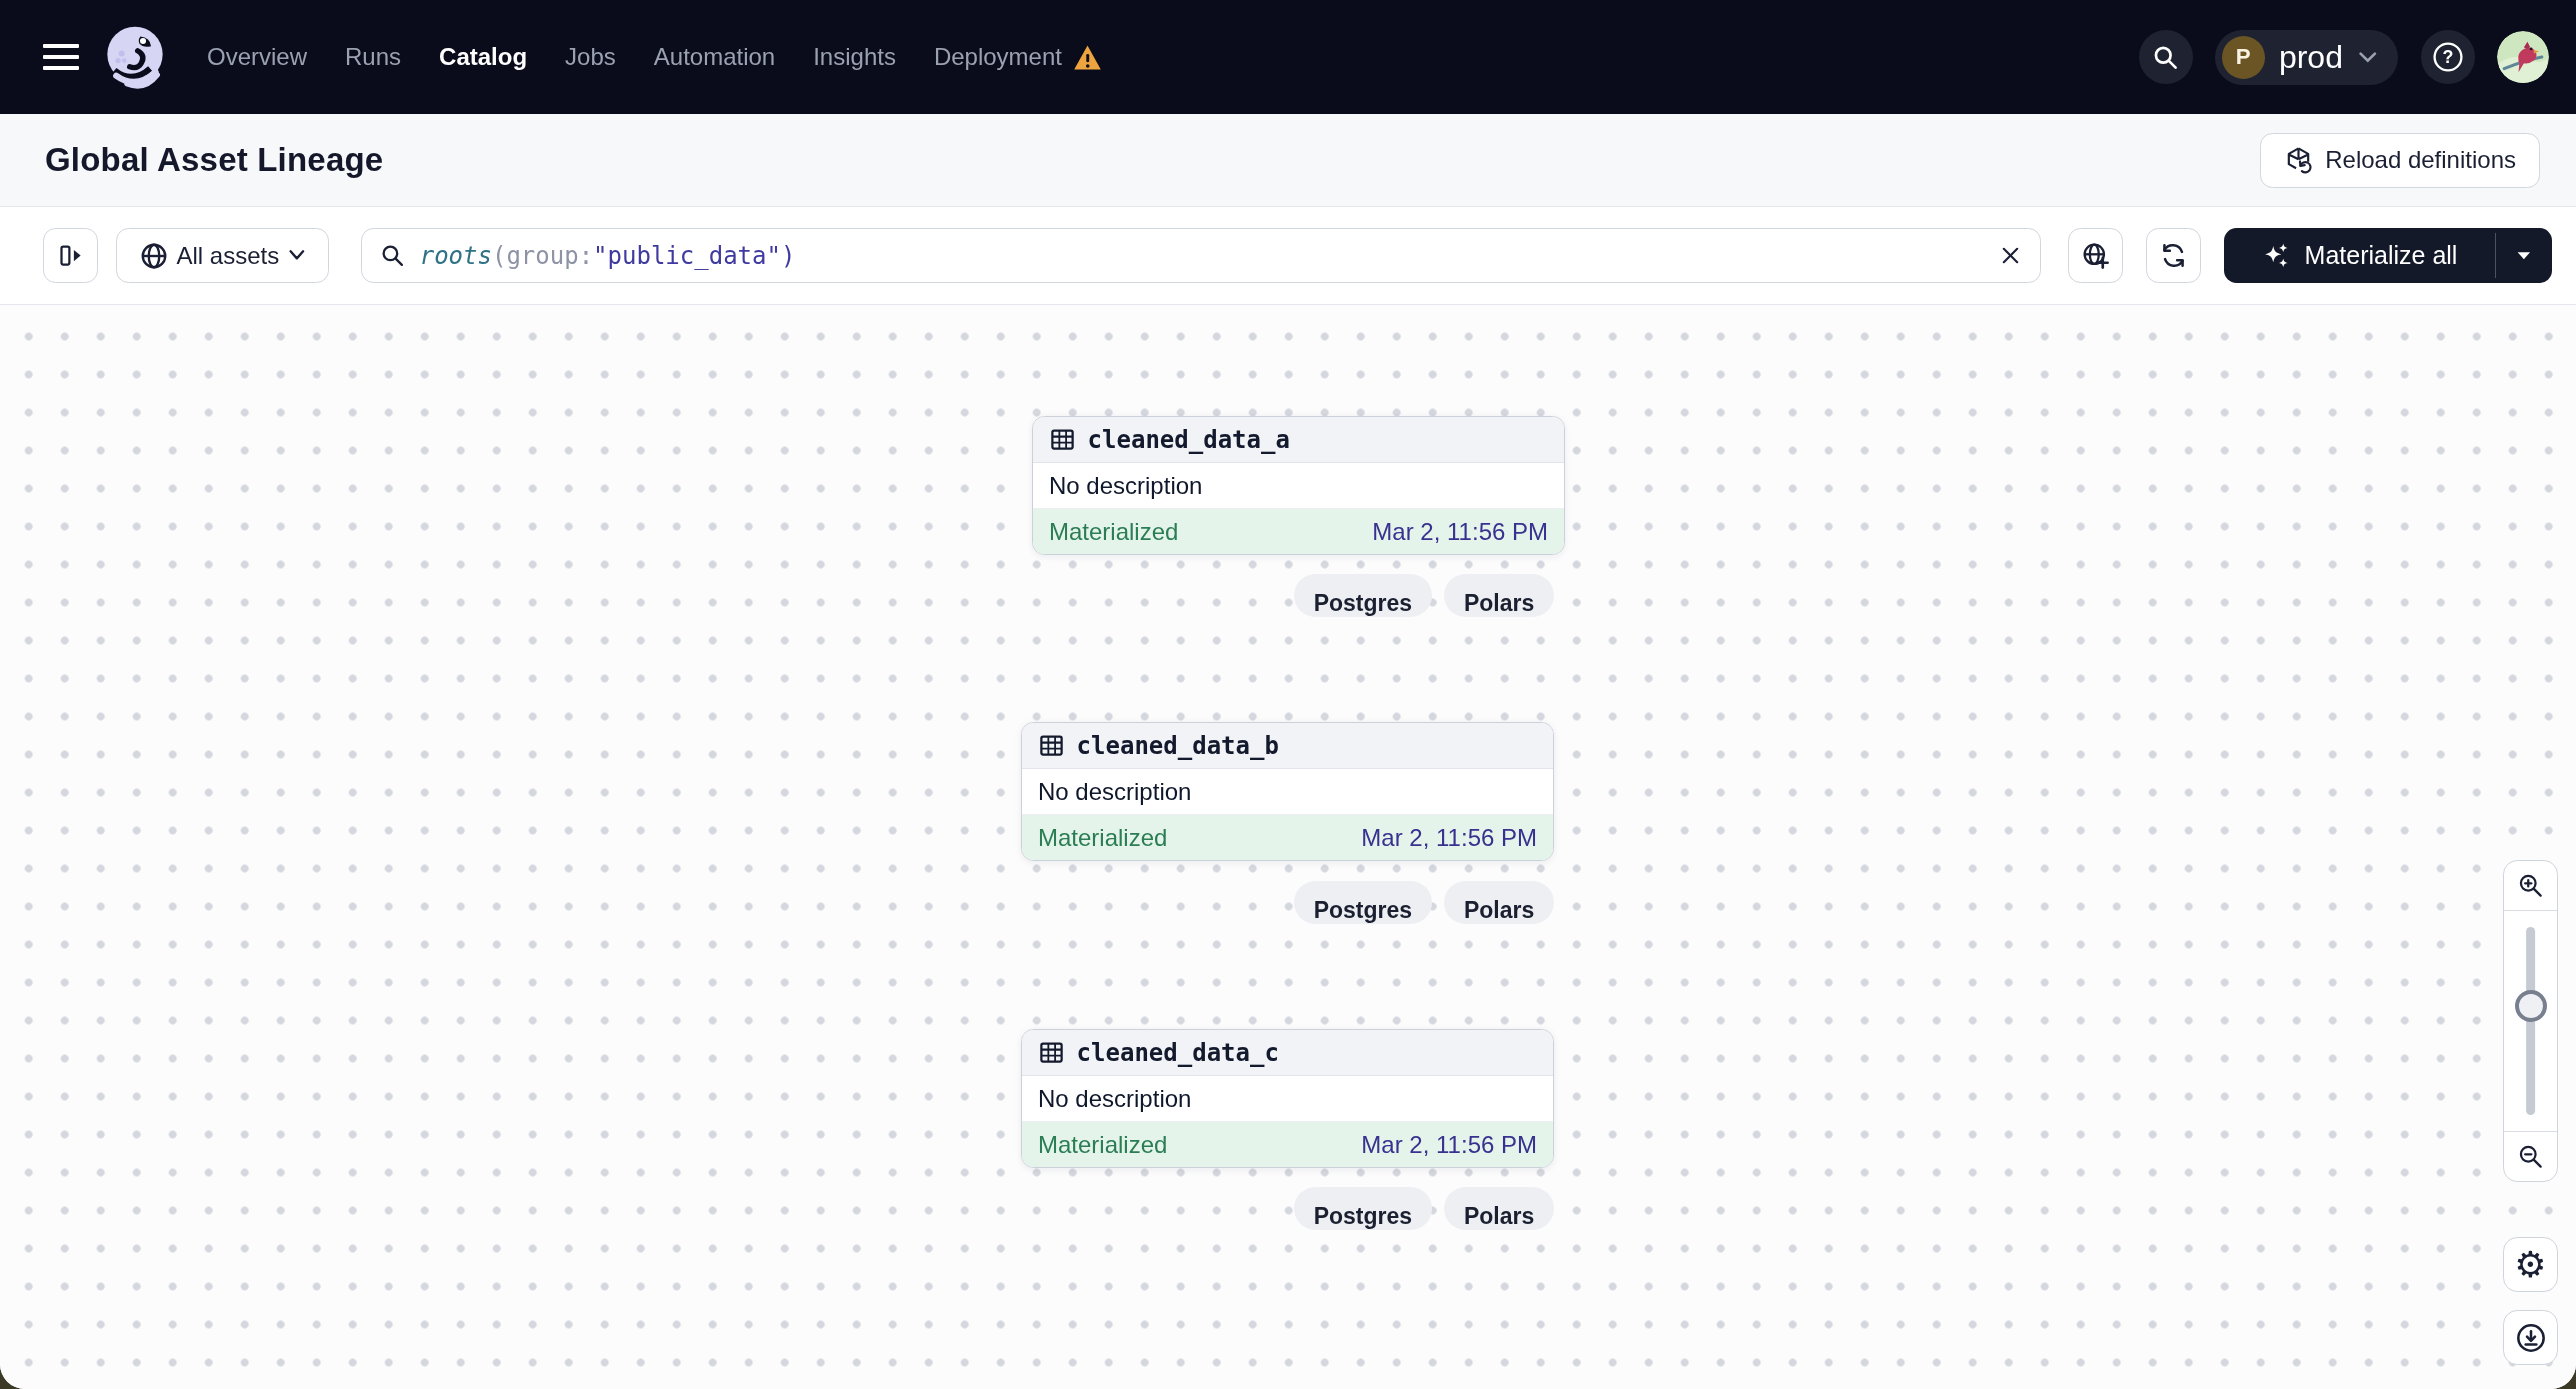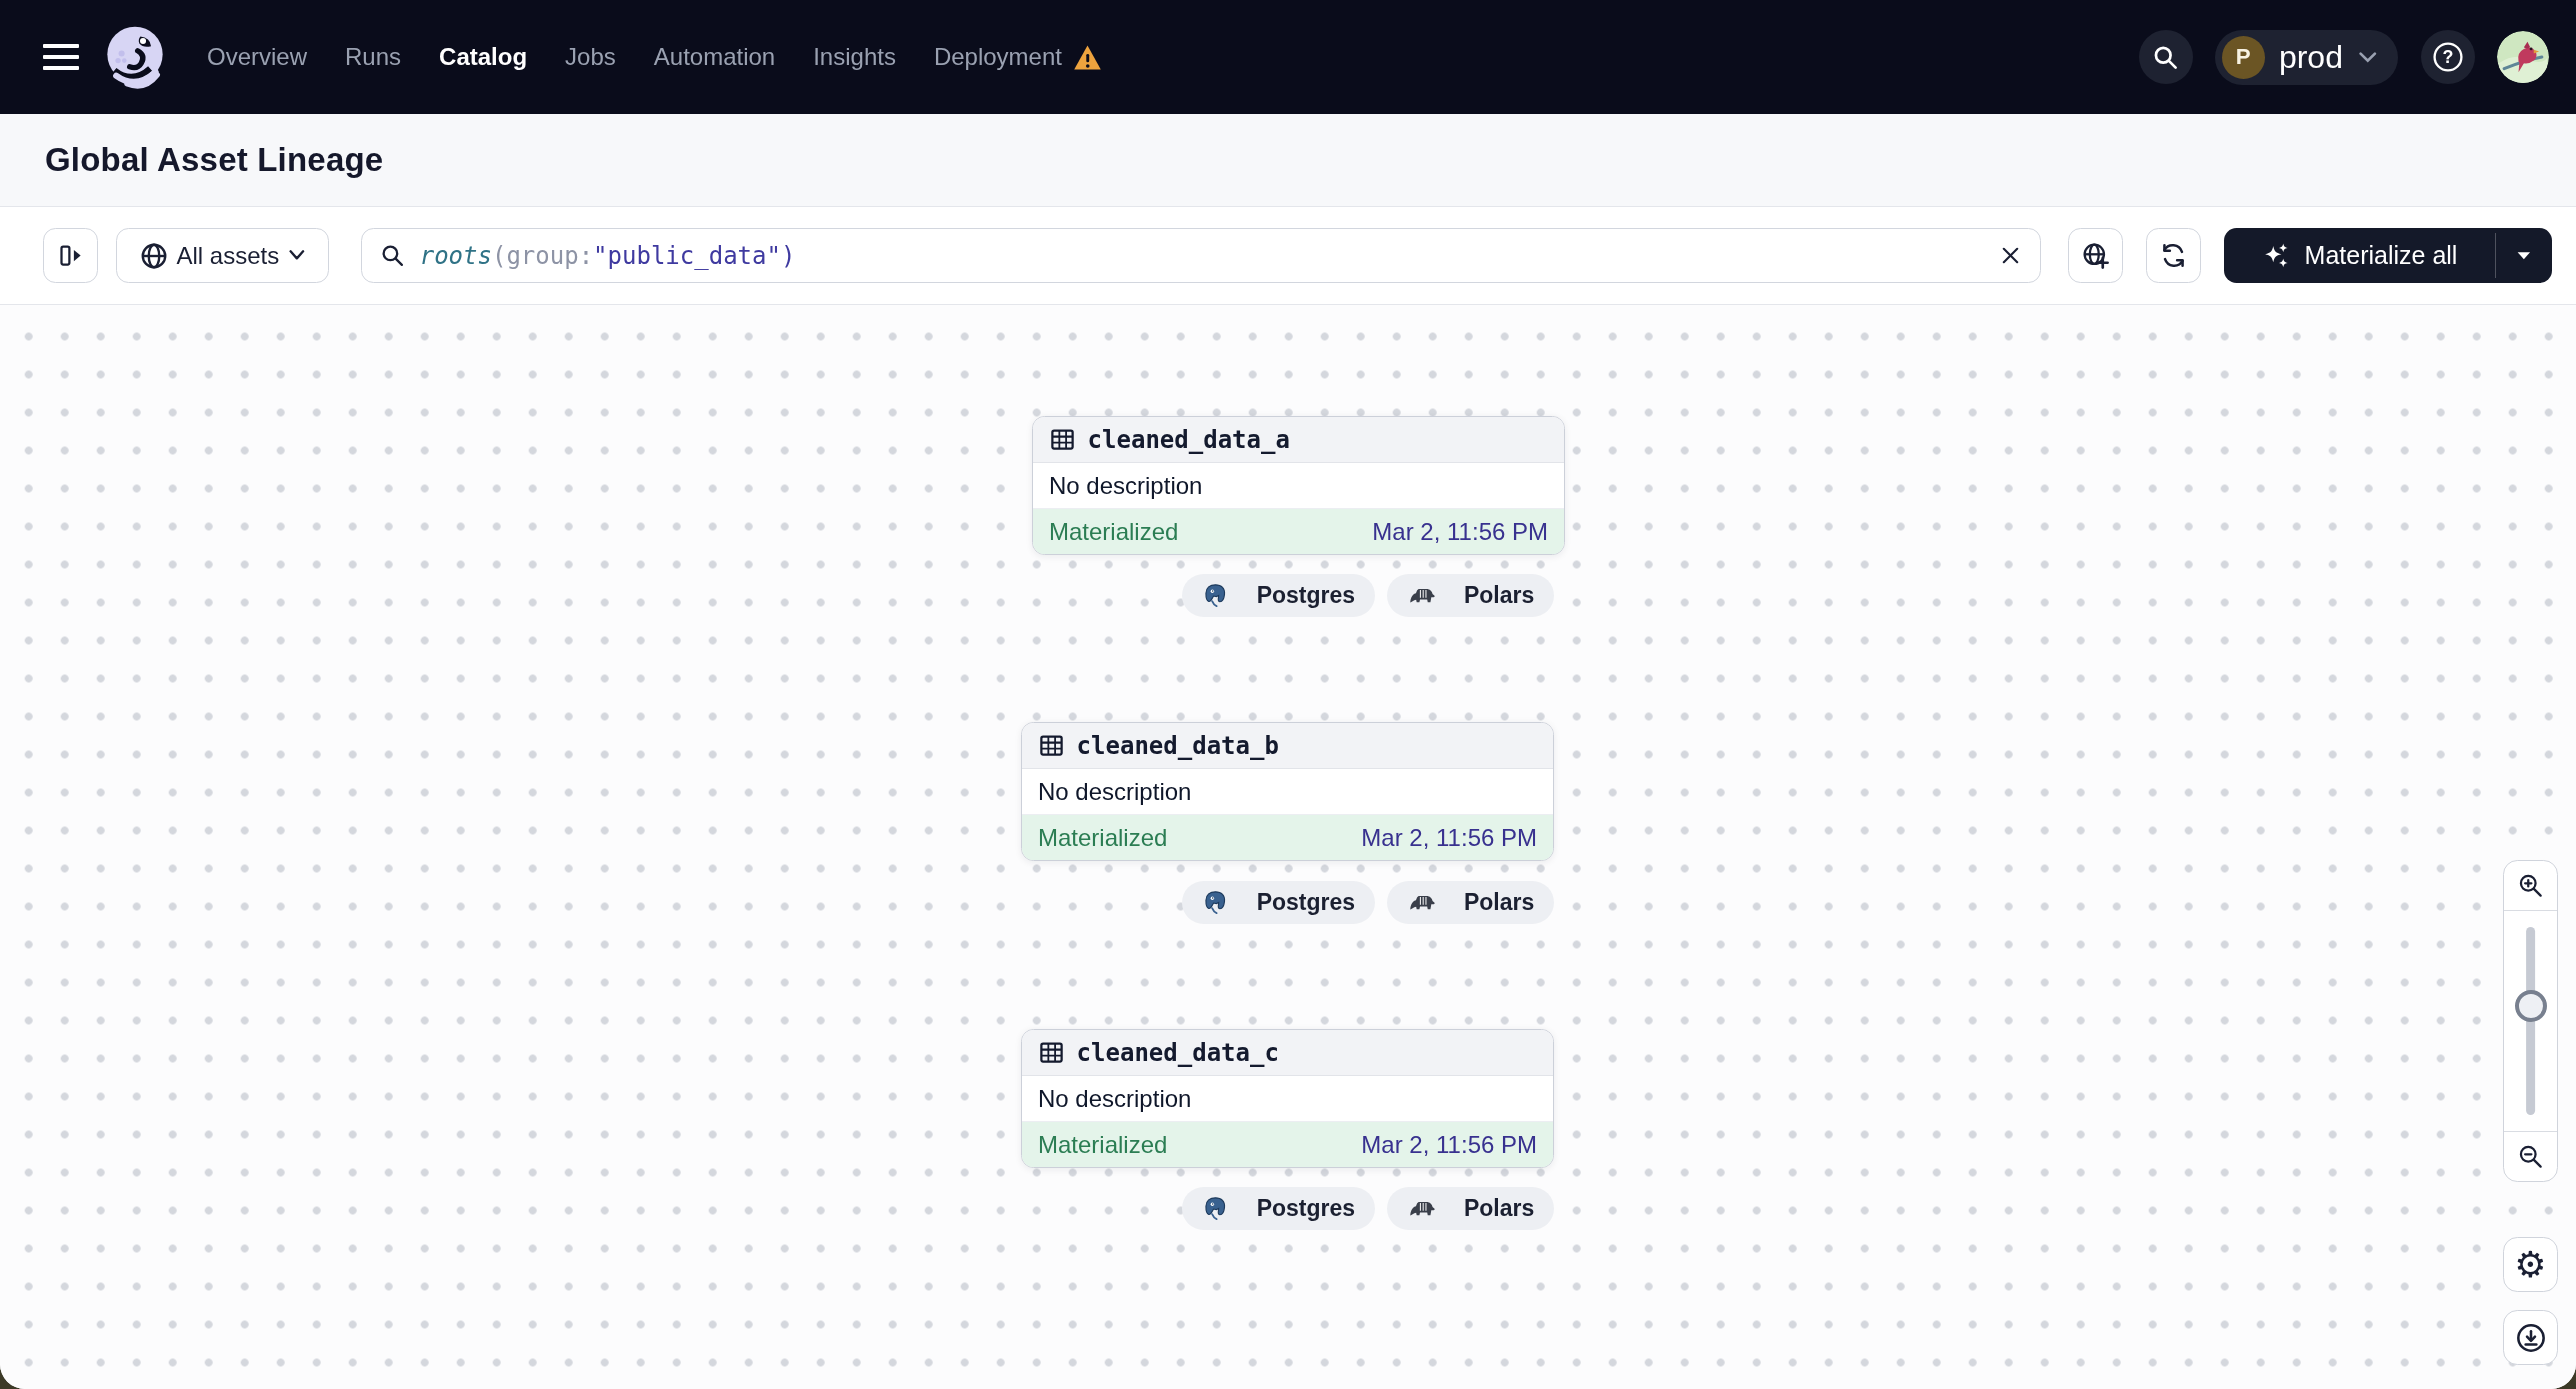--- a/index.html
+++ b/index.html
@@ -71,21 +71,21 @@
   .node-name { font-family:"DejaVu Sans Mono", monospace; font-size:24px; font-weight:700; color:#141a2e; }
   .node-desc { height:46px; display:flex; align-items:center; padding:0 16px;
                font-size:24px; color:#0f172a; border-bottom:0.9px solid #eceef2; }
   .node-status { height:45px; background:#e4f4ea; display:flex; align-items:center;
                  justify-content:space-between; padding:0 16px; font-size:24px; }
   .status-label { color:#2b7d53; }
   .status-time { color:#38318f; }
 
   .tag-row { position:absolute; width:533px; display:flex; justify-content:flex-end; gap:12.5px; }
   .tag-pill { height:43px; border-radius:21.5px; background:#edeff3; display:flex; align-items:center;
-              gap:28px; padding:0 19.7px; font-size:23px; font-weight:700; color:#1b2031; cursor:pointer; }
+              gap:16px; padding:0 19.7px; font-size:23px; font-weight:700; color:#1b2031; cursor:pointer;flex-direction:column; }
 
   
   .zoom-group { position:absolute; right:18px; top:555px; width:55px; background:#fff;
                 border:0.9px solid #d0d4dc; border-radius:14.3px; display:flex; flex-direction:column;
                 align-items:center; overflow:hidden; }
   .zoom-btn { width:100%; height:50px; display:flex; align-items:center; justify-content:center; cursor:pointer; }
   .zoom-btn.top { border-bottom:0.9px solid #d9dce2; }
   .zoom-btn.bottom { border-top:0.9px solid #d9dce2; }
   .slider-area { height:220px; width:100%; position:relative; }
   .slider-track { position:absolute; left:50%; transform:translateX(-50%); top:16px; bottom:16px;
@@ -171,20 +171,28 @@
           <circle cx="38" cy="20" r="1.6" fill="#2b1020"></circle>
           <path d="M41 21 l6 2 l-6 2 z" fill="#e59a3a"></path>
         </svg>
       </div>
     </div>
   </div>
 
   <div class="titlebar">
     <div class="page-title">Global Asset Lineage</div>
     <div class="title-spacer"></div>
+    <button class="btn reload-btn">
+      <svg width="29" height="29" viewBox="0 0 24 24">
+        <path d="M12 2 L20 6.5 V13 M12 2 L4 6.5 V15 L10 18.4 M12 2 V10.8 M20 7 L12 11 M4 7 L12 11" stroke="#1a1f33" stroke-width="1.8" fill="none" stroke-linejoin="round"></path>
+        <path d="M13.6 16.2 a4.3 4.3 0 1 1 1.2 4.6" stroke="#1a1f33" stroke-width="1.8" fill="none" stroke-linecap="round"></path>
+        <path d="M13.2 12.8 l0.4 3.6 l3.5 -0.6" stroke="#1a1f33" stroke-width="1.8" fill="none" stroke-linecap="round" stroke-linejoin="round"></path>
+      </svg>
+      <span>Reload definitions</span>
+    </button>
   </div>
 
   <div class="toolbar">
     <button class="btn icon-btn">
       <svg width="27" height="27" viewBox="0 0 24 24">
         <rect x="4" y="4" width="7" height="16" rx="1.5" stroke="#1a1f33" stroke-width="2" fill="none"></rect>
         <path d="M15 7 l6 5 l-6 5 z" fill="#1a1f33"></path>
       </svg>
     </button>
     <button class="btn scope-btn">

